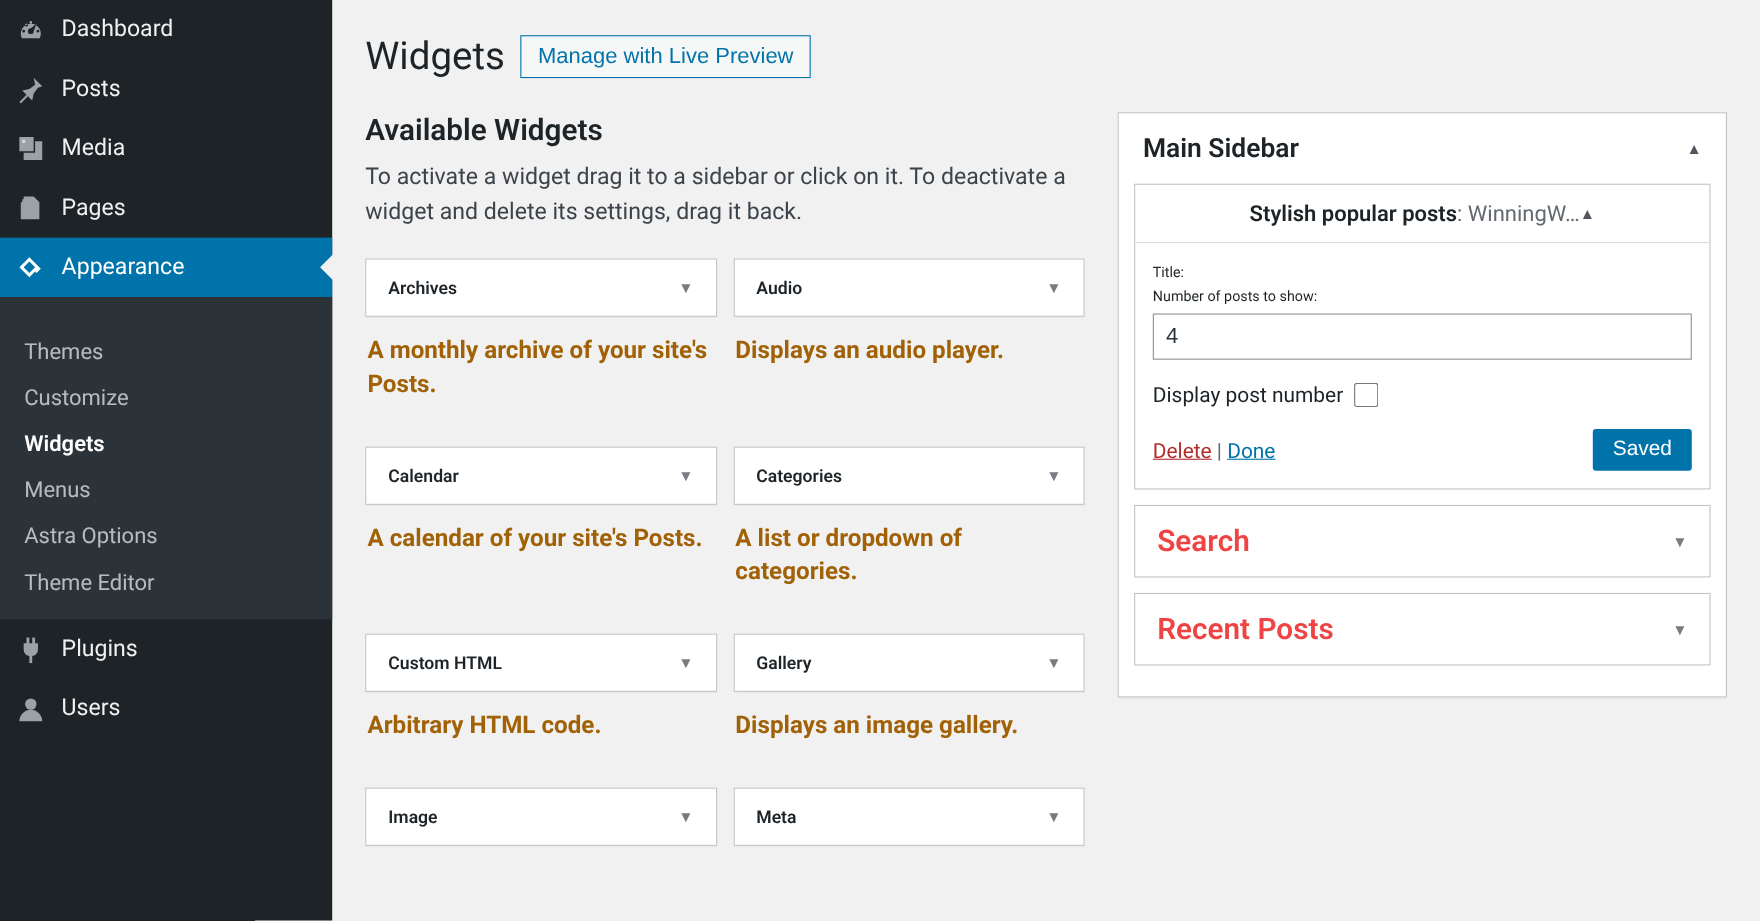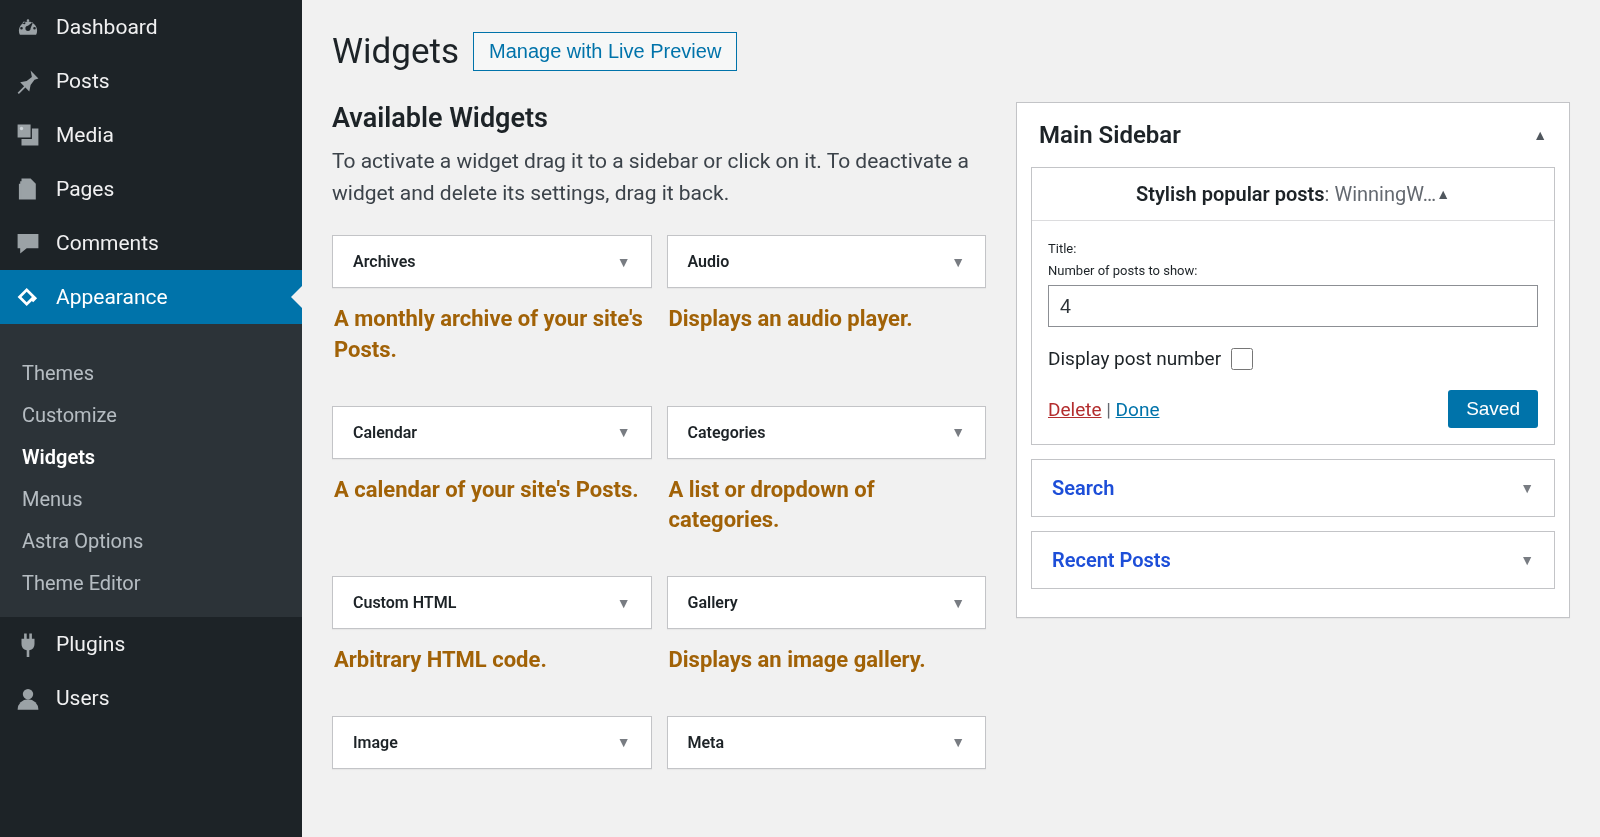--- a/index.html
+++ b/index.html
@@ -247,23 +247,23 @@
   border: 1px solid #c3c4c7;
   background: #fff;
   display: flex;
   align-items: center;
   justify-content: space-between;
   padding: 16px 20px;
   margin-bottom: 14px;
   cursor: pointer;
 }
 .collapsed-title {
-  font-size: 20px;
-  font-weight: 600;
-  color: #1d4ed8;
+  font-size: 27px;
+  font-weight: 600;
+  color: #ef4444;
 }
 svg { display: block; }
 </style>
 </head>
 <body>
 
 <div class="admin-sidebar">
   <div class="menu-item">
     <span class="icon">
       <svg width="26" height="26" viewBox="0 0 20 20" fill="currentColor">
@@ -294,28 +294,20 @@
 
   <div class="menu-item">
     <span class="icon">
       <svg width="26" height="26" viewBox="0 0 20 20" fill="currentColor">
           <path d="M5 2h7l4 4v12H5zM4 4v14h1V4zM3 6v12h1V6z"></path>
         </svg>
     </span>
     <span>Pages</span>
   </div>
 
-  <div class="menu-item">
-    <span class="icon">
-      <svg width="26" height="26" viewBox="0 0 20 20" fill="currentColor">
-          <path d="M2 3h16v11H9l-5 4v-4H2z"></path>
-        </svg>
-    </span>
-    <span>Comments</span>
-  </div>
 
   <div class="menu-item open">
     <span class="icon">
       <svg width="26" height="26" viewBox="0 0 20 20" fill="currentColor">
           <path d="M2 10l7-7 8 8-3 3-1-1-4 4-7-7zm7-4l-4 4 4 4 4-4z"></path>
         </svg>
     </span>
     <span>Appearance</span>
   </div>
 

